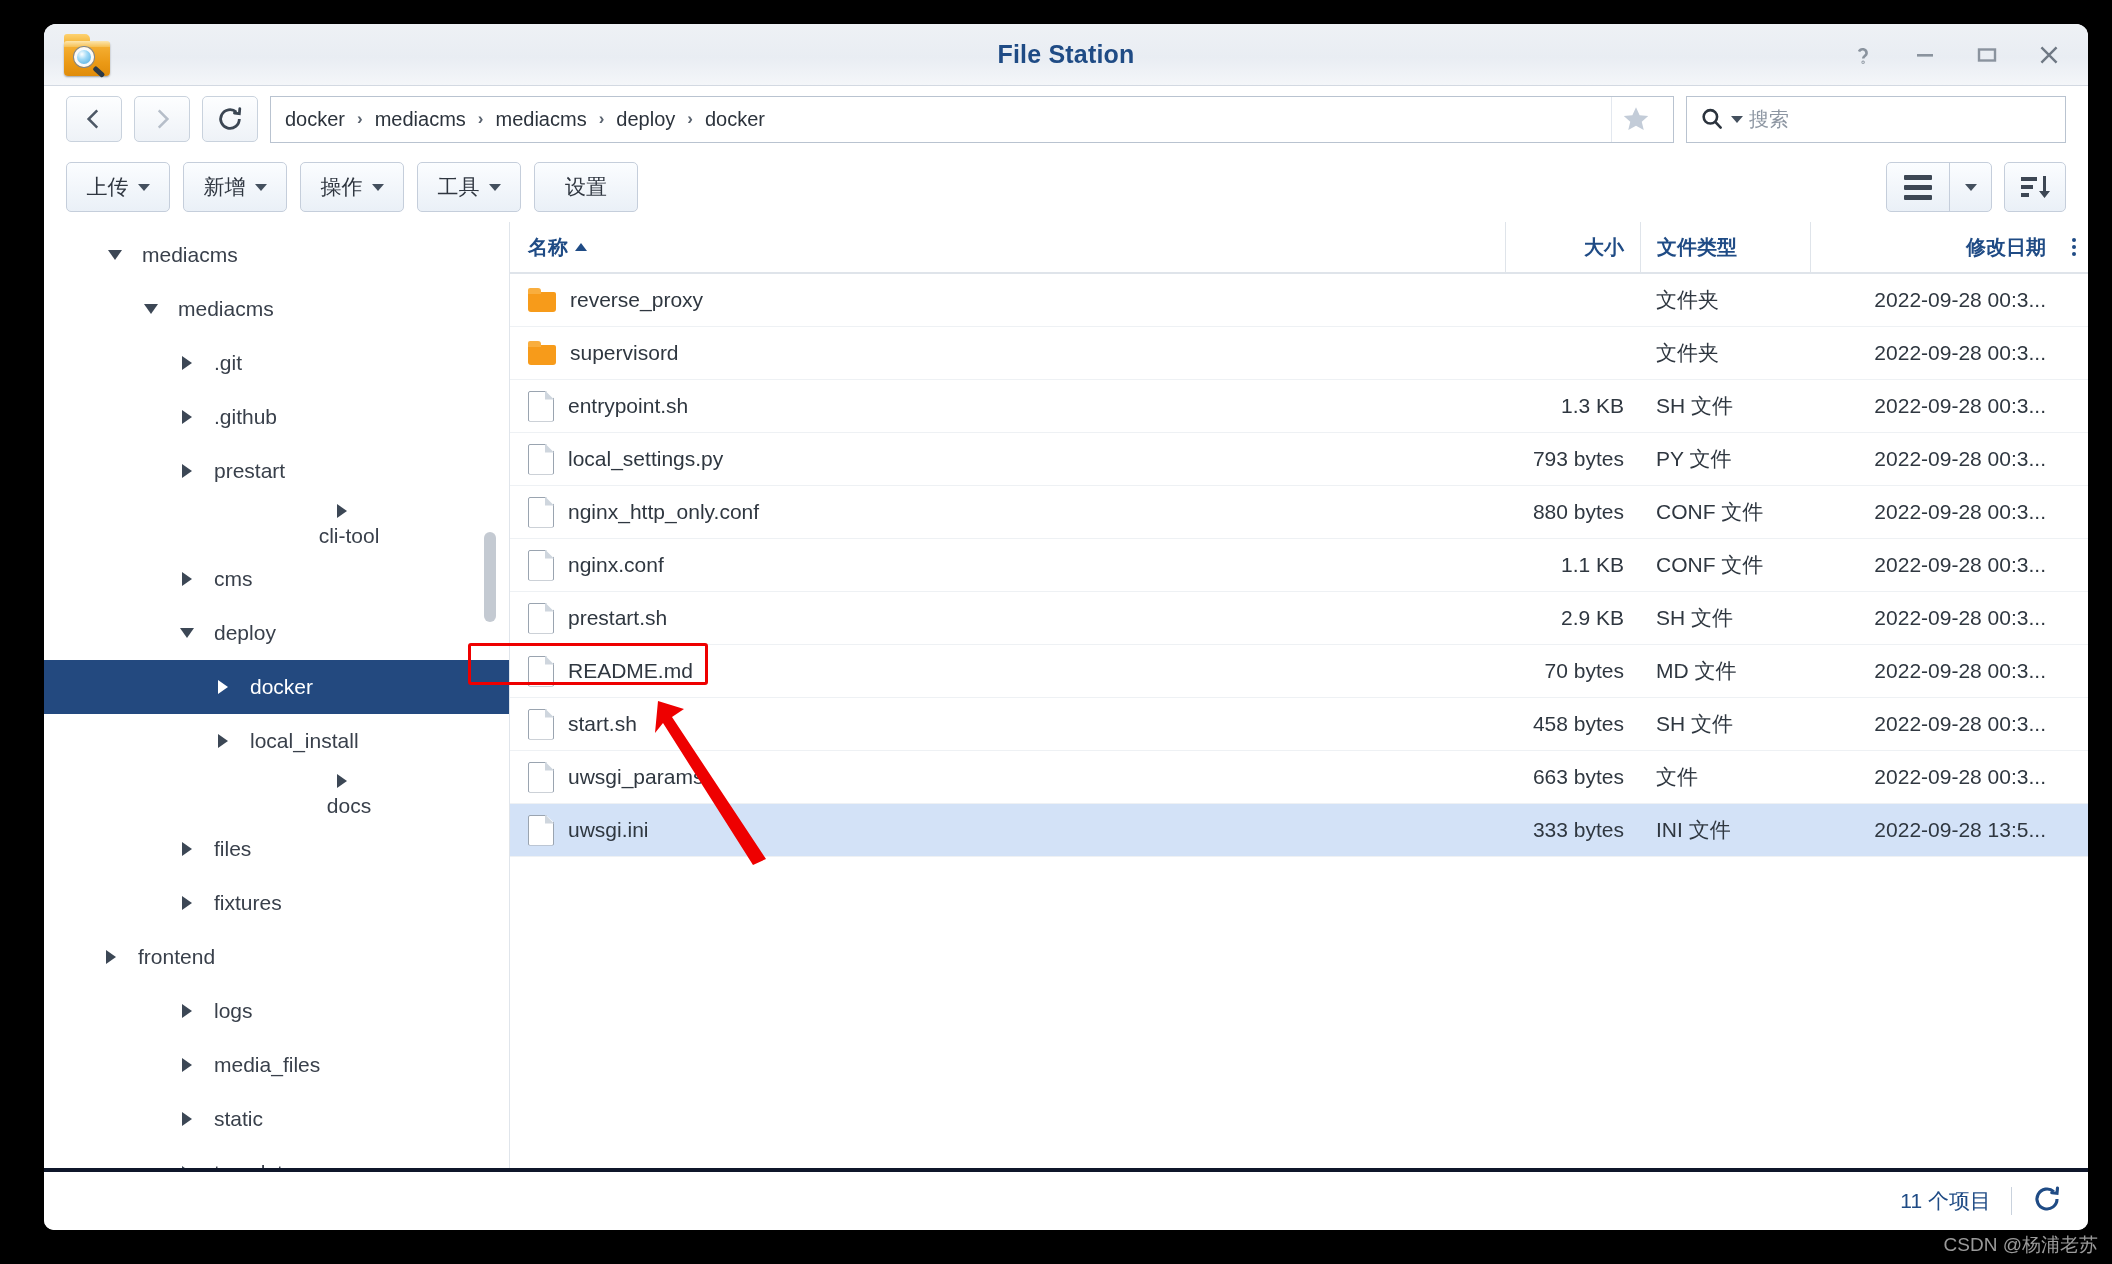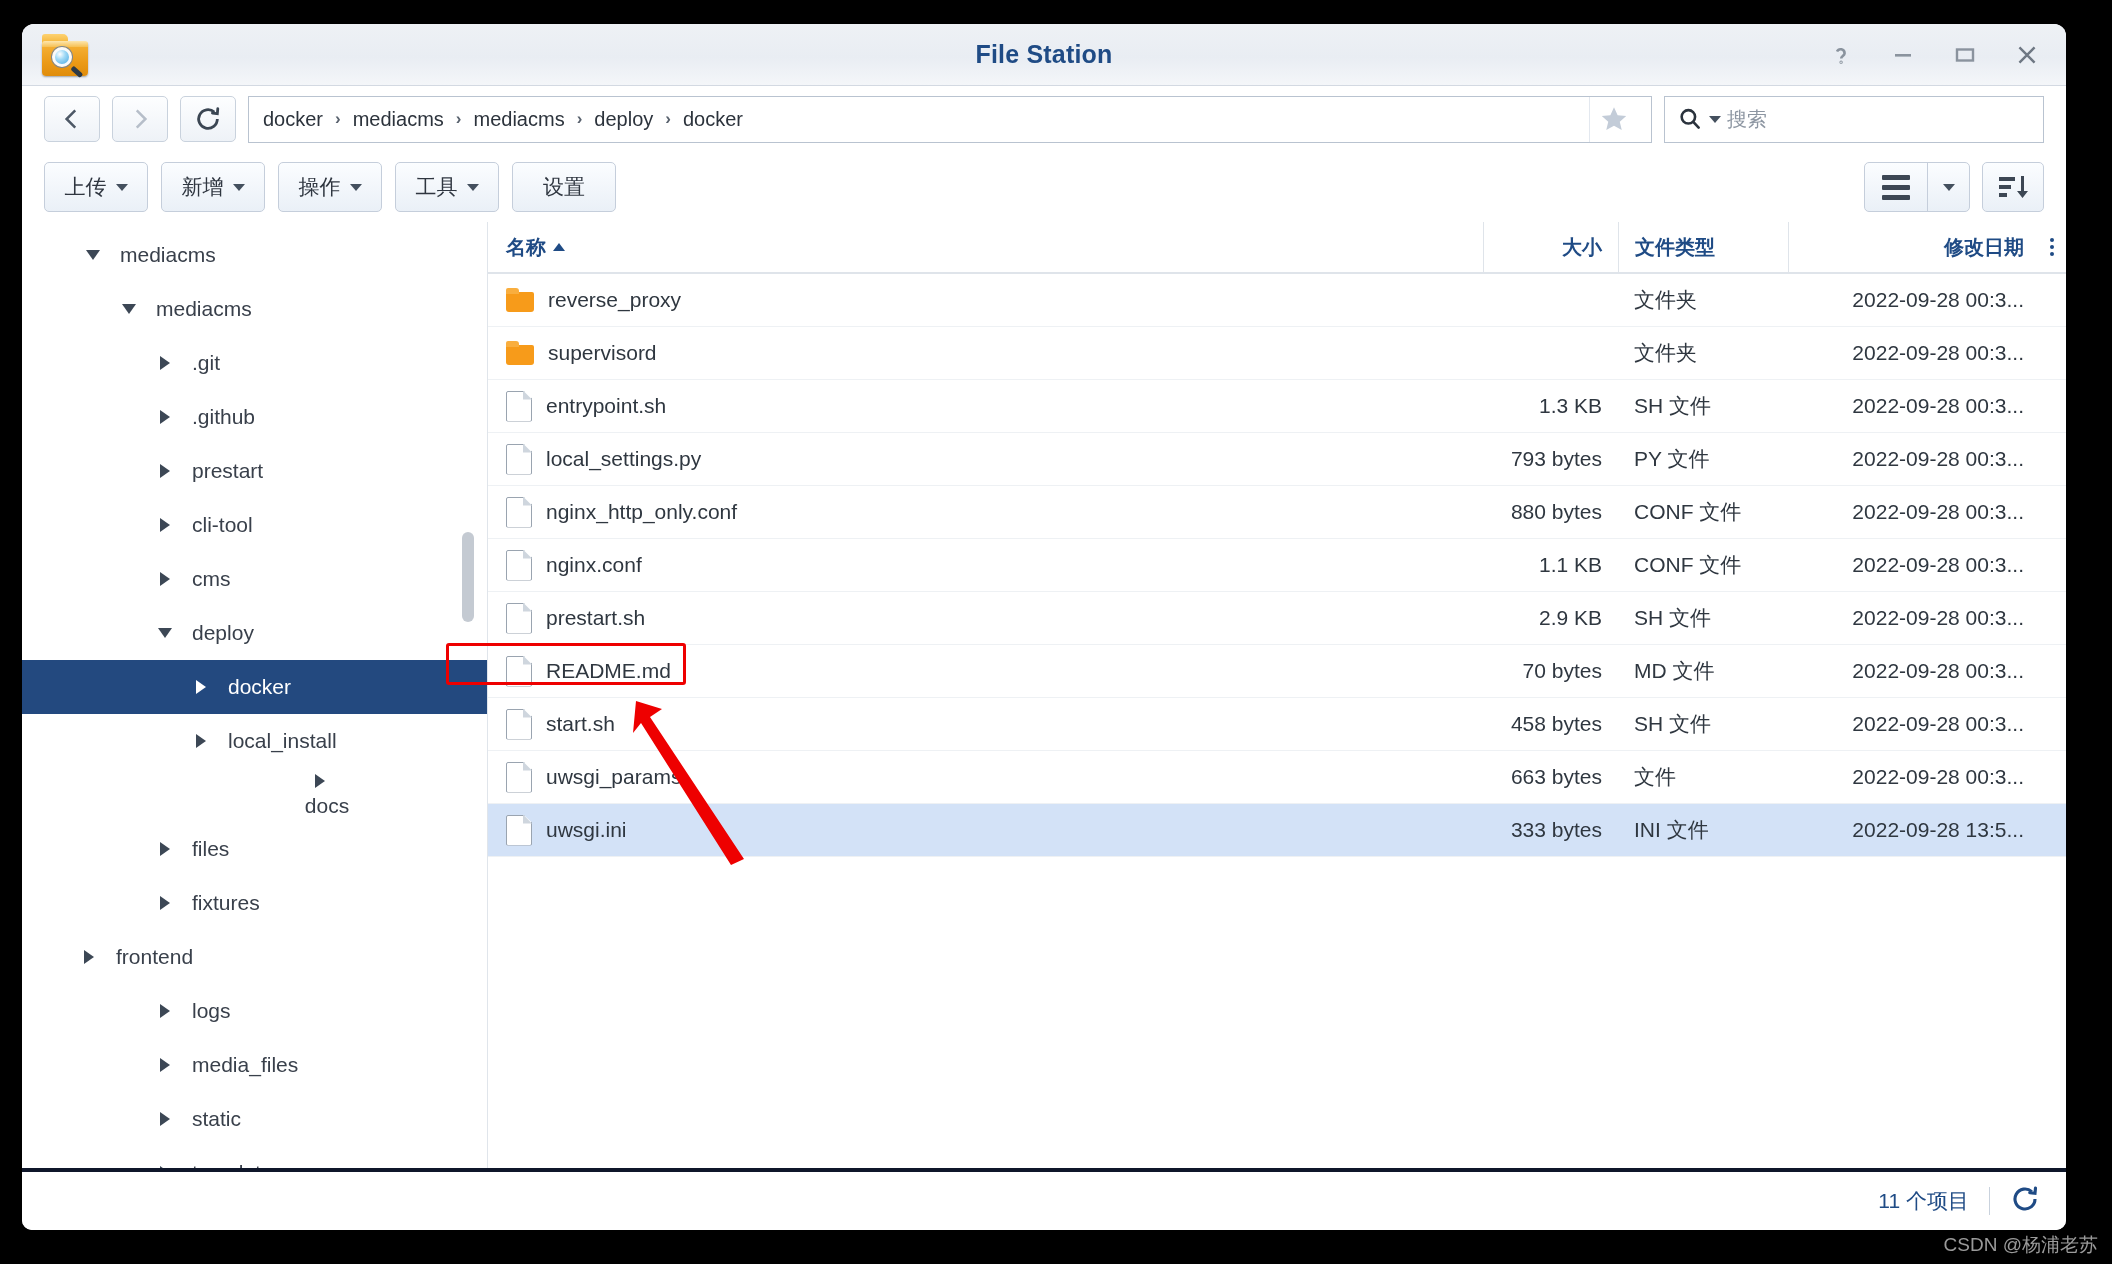--- a/index.html
+++ b/index.html
@@ -6,21 +6,21 @@
   html, body {
     width: 2112px; height: 1264px;
     background: #000;
     font-family: "Liberation Sans", "DejaVu Sans", sans-serif;
     overflow: hidden;
   }
   .desktop { position: relative; width: 2112px; height: 1264px; background: #000; }
 
   
   .window {
-    position: absolute; left: 22px; top: 24px;
+    position: absolute; left: 44px; top: 24px;
     width: 2044px; height: 1206px;
     background: #ffffff;
     border-radius: 12px 12px 10px 10px;
     overflow: hidden;
     display: flex; flex-direction: column;
   }
 
   
   .titlebar {
     position: relative; height: 62px; flex: 0 0 62px;
@@ -329,21 +329,21 @@
                 <span class="tri-r"></span>
               </span>
               <span style="margin-left: 14px;">.github</span>
             </div>
             <div class="tnode" style="padding-left: 130px;">
               <span class="tw">
                 <span class="tri-r"></span>
               </span>
               <span style="margin-left: 14px;">prestart</span>
             </div>
-            <div class="tnode" style="padding-left: 130px;">
+            <div class="tnode" style="padding-left: 130px; flex-direction: column;">
               <span class="tw">
                 <span class="tri-r"></span>
               </span>
               <span style="margin-left: 14px;">cli-tool</span>
             </div>
             <div class="tnode" style="padding-left: 130px;">
               <span class="tw">
                 <span class="tri-r"></span>
               </span>
               <span style="margin-left: 14px;">cms</span>

